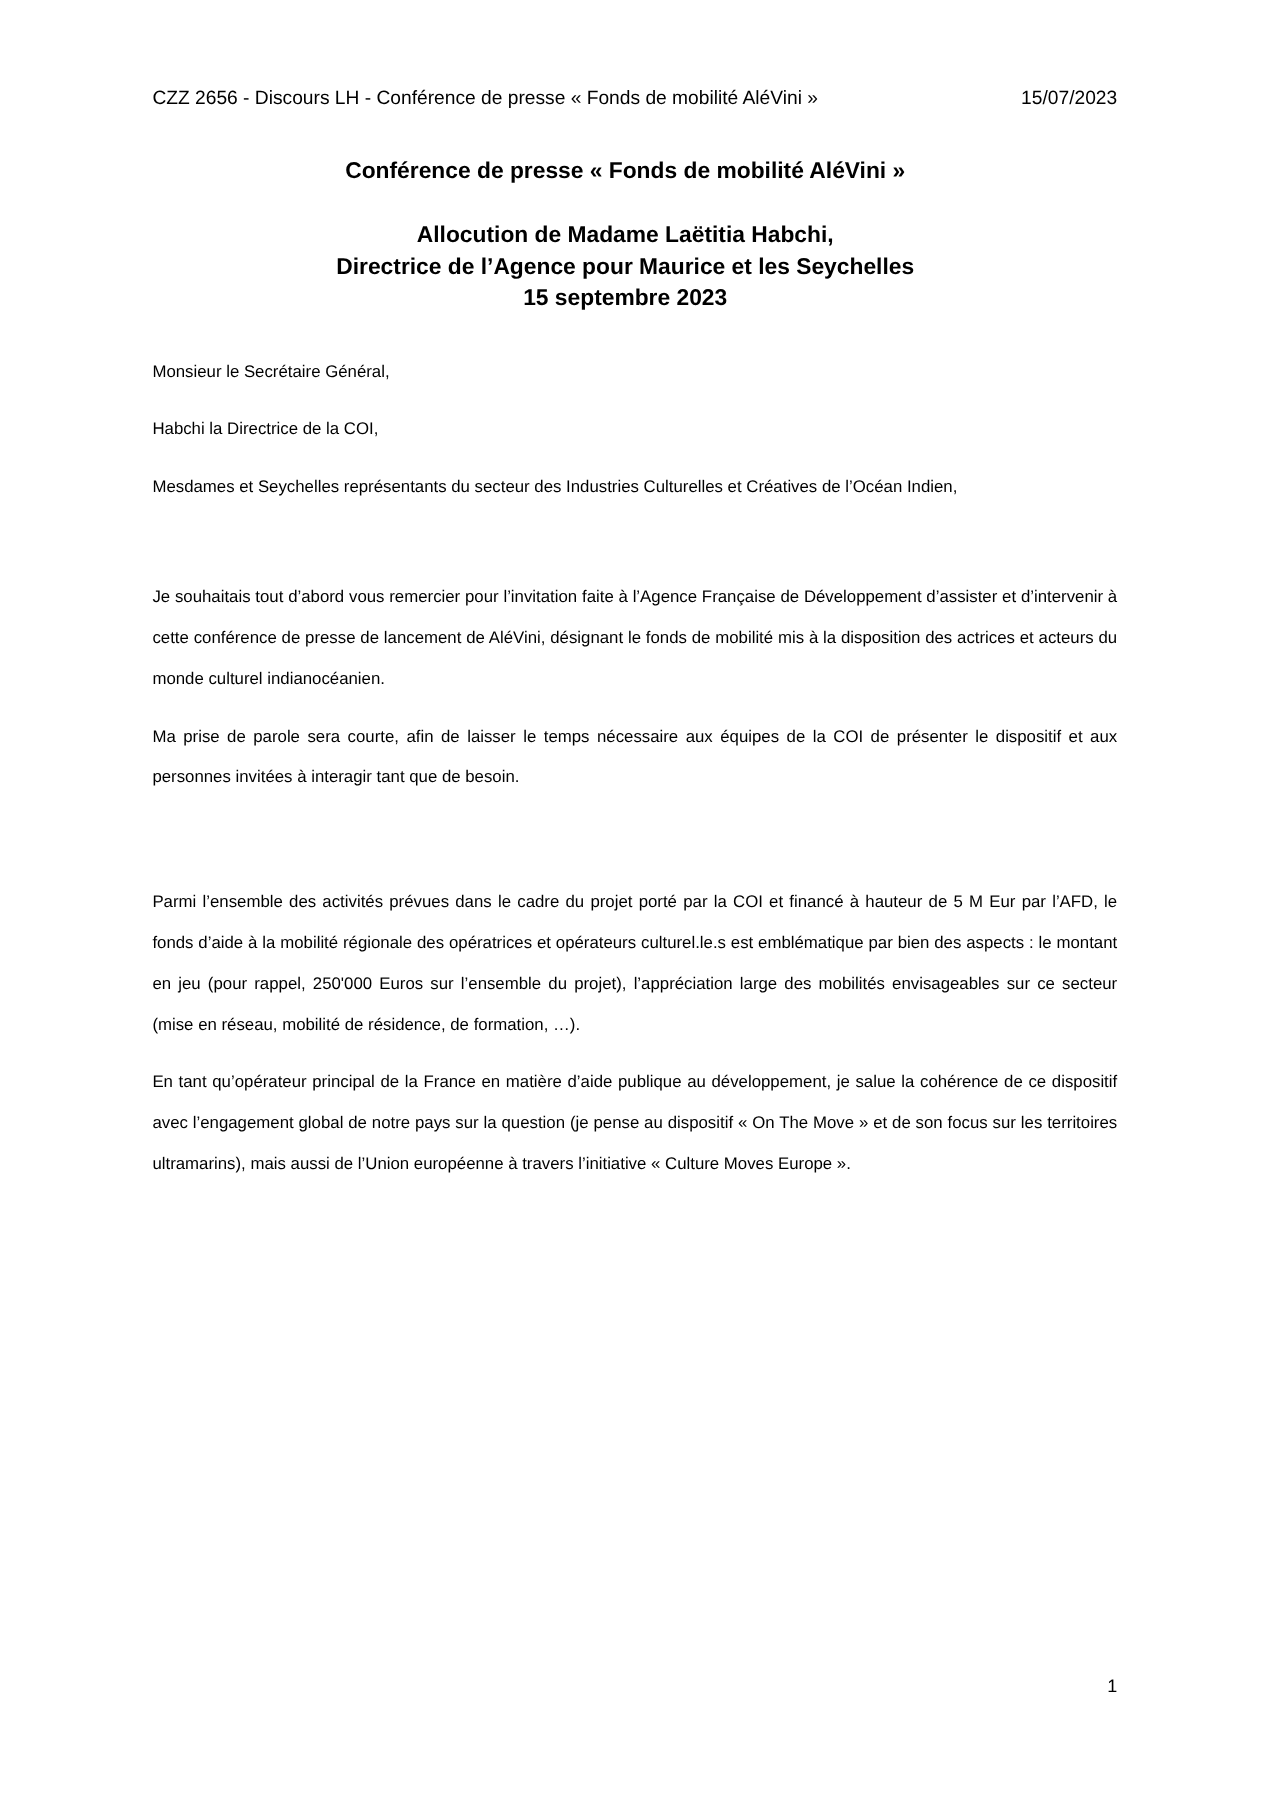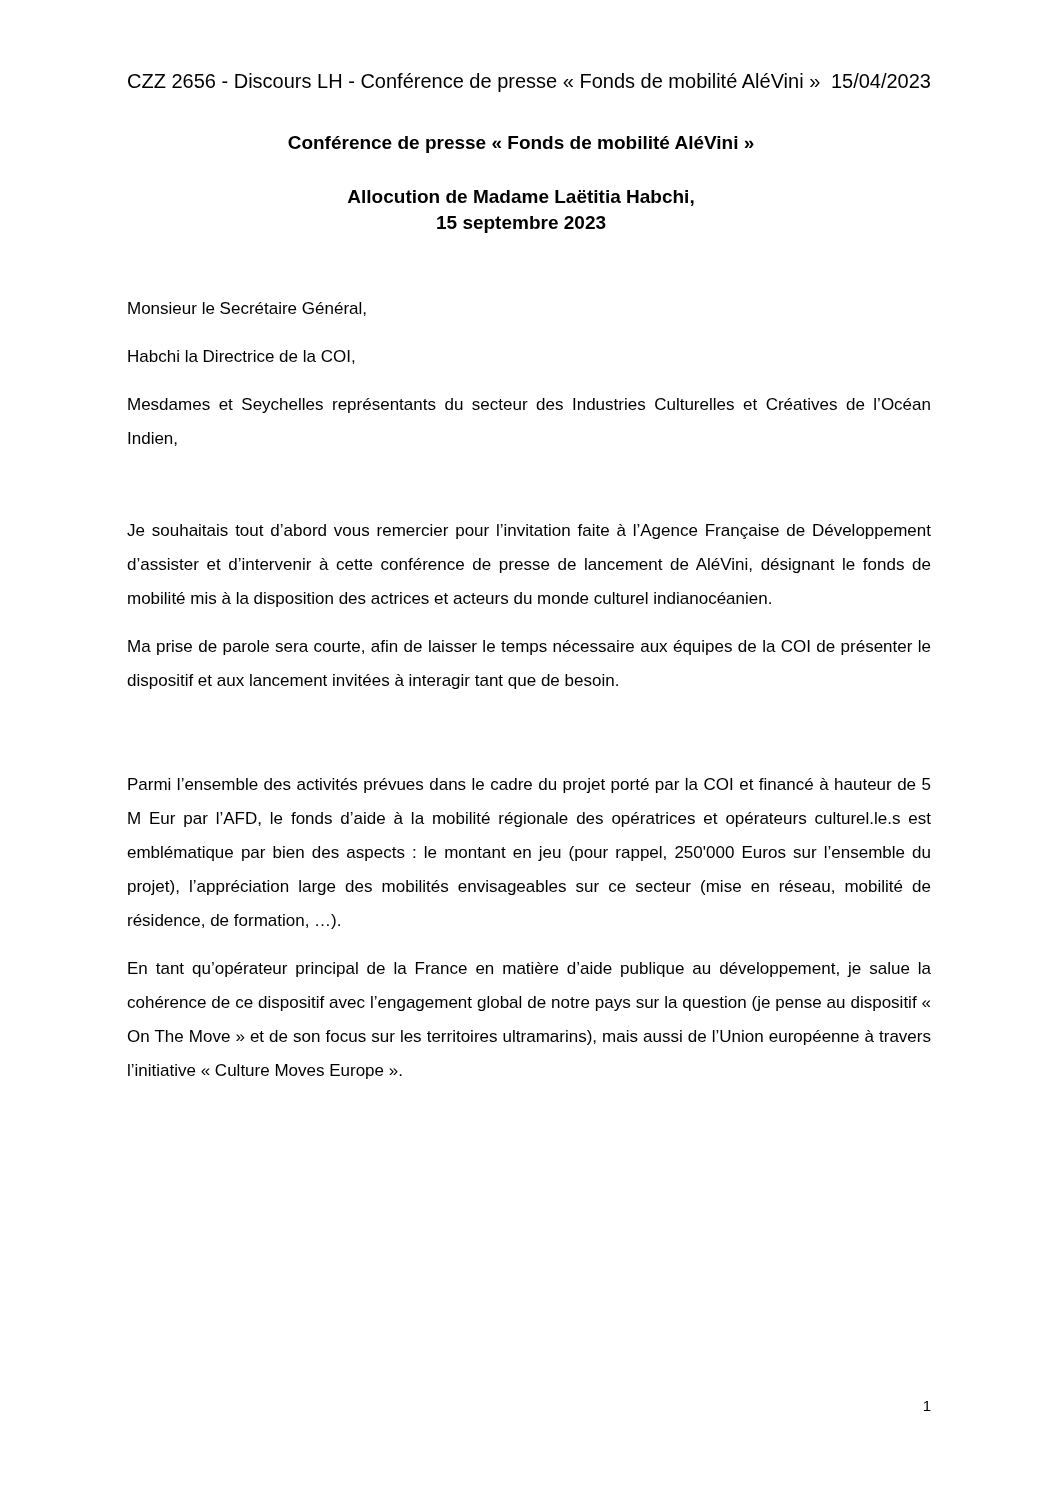--- a/index.html
+++ b/index.html
@@ -1,54 +1,55 @@
 <!DOCTYPE html>
 <html><head>
 <meta charset="utf-8">
 <style>
   html, body { margin: 0; padding: 0; background: #ffffff; }
   body { width: 1058px; height: 1497px; position: relative; overflow: hidden;
          font-family: "Liberation Sans", "DejaVu Sans", sans-serif; color: #000; }
   .page { position: absolute; left: 0; top: 0; width: 1058px; height: 1497px; background: #fff; }
   .header { position: absolute; top: 70px; left: 127px; right: 127px; height: 22px;
-            font-size: 20px; display: flex; justify-content: space-between; align-items: center; }
+            font-size: 16px; display: flex; justify-content: space-between; align-items: flex-end; }
   .titles { position: absolute; top: 130px; left: 0; right: 16px; text-align: center; font-weight: bold; font-size: 19px; }
   .titles .t1 { margin: 0; line-height: 26px; }
   .titles .block { margin-top: 28px; line-height: 26px; }
   .titles .block div { margin: 0; text-align: center; }
-  .body { position: absolute; left: 127px; right: 127px; top: 292px; font-size: 17px; line-height: 34px; }
+  .body { position: absolute; left: 127px; right: 127px; top: 292px; font-size: 14px; line-height: 34px; }
   .body p { margin: 0 0 14px 0; }
   .body p.just { text-align: justify; }
   .gap1 { height: 44px; }
   .gap2 { height: 56px; }
   .pagenum { position: absolute; right: 127px; top: 1397px; font-size: 15px; }
 </style>
 </head>
 <body>
 
 <div class="page">
   <div class="header">
     <span>CZZ 2656 - Discours LH - Conférence de presse « Fonds de mobilité AléVini »</span>
-    <span>15/04/2023</span>
+    <span>15/07/2023</span>
   </div>
 
   <div class="titles">
     <div class="t1">Conférence de presse « Fonds de mobilité AléVini »</div>
     <div class="block">
       <div>Allocution de Madame Laëtitia Habchi,</div>
+      <div>Directrice de l’Agence pour Maurice et les Seychelles</div>
       <div>15 septembre 2023</div>
     </div>
   </div>
 
   <div class="body">
     <p>Monsieur le Secrétaire Général,</p>
     <p>Habchi la Directrice de la COI,</p>
     <p class="just">Mesdames et Seychelles représentants du secteur des Industries Culturelles et Créatives de l’Océan Indien,</p>
     <div class="gap1"></div>
     <p class="just">Je souhaitais tout d’abord vous remercier pour l’invitation faite à l’Agence Française de Développement d’assister et d’intervenir à cette conférence de presse de lancement de AléVini, désignant le fonds de mobilité mis à la disposition des actrices et acteurs du monde culturel indianocéanien.</p>
-    <p class="just">Ma prise de parole sera courte, afin de laisser le temps nécessaire aux équipes de la COI de présenter le dispositif et aux lancement invitées à interagir tant que de besoin.</p>
+    <p class="just">Ma prise de parole sera courte, afin de laisser le temps nécessaire aux équipes de la COI de présenter le dispositif et aux personnes invitées à interagir tant que de besoin.</p>
     <div class="gap2"></div>
     <p class="just">Parmi l’ensemble des activités prévues dans le cadre du projet porté par la COI et financé à hauteur de 5 M Eur par l’AFD, le fonds d’aide à la mobilité régionale des opératrices et opérateurs culturel.le.s est emblématique par bien des aspects : le montant en jeu (pour rappel, 250'000 Euros sur l’ensemble du projet), l’appréciation large des mobilités envisageables sur ce secteur (mise en réseau, mobilité de résidence, de formation, …).</p>
     <p class="just">En tant qu’opérateur principal de la France en matière d’aide publique au développement, je salue la cohérence de ce dispositif avec l’engagement global de notre pays sur la question (je pense au dispositif « On The Move » et de son focus sur les territoires ultramarins), mais aussi de l’Union européenne à travers l’initiative « Culture Moves Europe ».</p>
   </div>
 
   <div class="pagenum">1</div>
 </div>
 
 </body></html>

